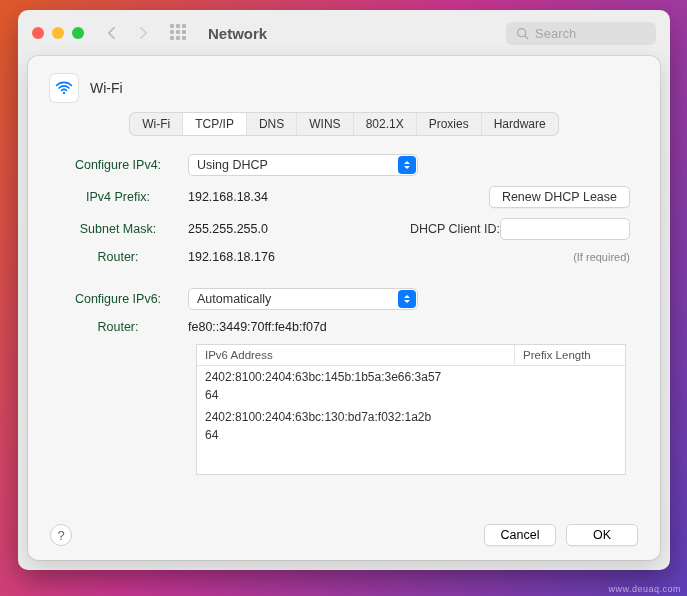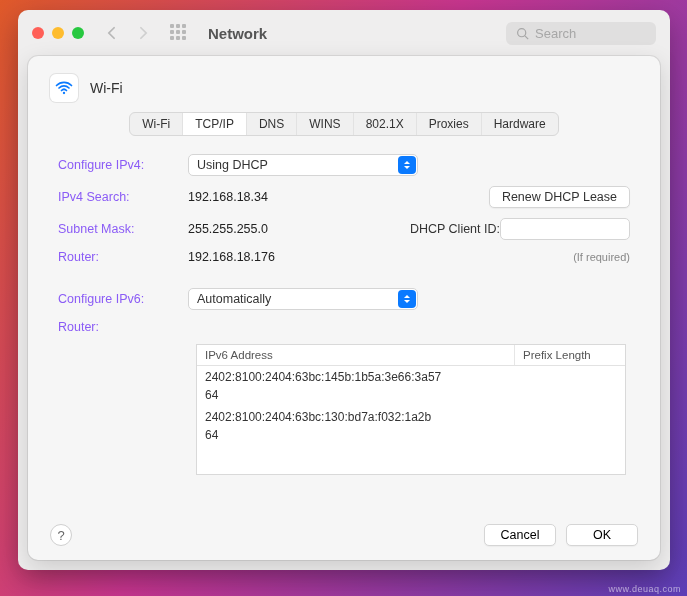--- a/index.html
+++ b/index.html
@@ -26,21 +26,21 @@
   .hdr-title{font-size:14px; color:#333;}
 
   .tabs { display:flex; justify-content:center; margin-bottom:18px; }
   .tabstrip { display:flex; background:#f0f0f0; border:1px solid #d8d8d8; border-radius:6px; overflow:hidden; }
   .tab { padding:4px 12px; font-size:12px; color:#333; border-right:1px solid #e2e2e2; cursor:default; }
   .tab:last-child{border-right:none;}
   .tab.active { background:#fff; }
 
   .body { flex:1; padding:0 8px 0 8px; font-size:12.5px; color:#333; }
   .row { display:flex; align-items:center; margin-bottom:10px; }
-  .lbl { width:130px; text-align:left; padding-right:10px; color:#8b5cf6; }
+  .lbl { width:130px; text-align:center; padding-right:10px; color:#14532d; }
   .val { color:#222; }
 
   .select { position:relative; width:230px; height:22px; background:#fff; border:1px solid #d5d5d5; border-radius:5px; display:flex; align-items:center; padding:0 8px; font-size:12.5px; }
   .sel-btn { position:absolute; right:1px; top:1px; bottom:1px; width:18px; background:#0a7aff; border-radius:4px; display:flex; flex-direction:column; align-items:center; justify-content:center; }
   .sel-btn::before,.sel-btn::after{content:"";width:0;height:0;border-left:3px solid transparent;border-right:3px solid transparent;}
   .sel-btn::before{border-bottom:3px solid #fff; margin-bottom:1px;}
   .sel-btn::after{border-top:3px solid #fff; margin-top:1px;}
 
   .btn { background:#fff; border:1px solid #d5d5d5; border-radius:5px; padding:3px 12px; font-size:12.5px; box-shadow:0 1px 1px rgba(0,0,0,0.04); cursor:default; }
   .inp { background:#fff; border:1px solid #d5d5d5; border-radius:5px; height:22px; padding:0 6px; font-size:12.5px; }
@@ -136,21 +136,21 @@
 
       <div class="row">
         <div class="lbl">Configure IPv4:</div>
         <div class="select">
           <span>Using DHCP</span>
           <div class="sel-btn"></div>
         </div>
       </div>
 
       <div class="row">
-        <div class="lbl">IPv4 Search:</div>
+        <div class="lbl">IPv4 Prefix:</div>
         <div class="val">192.168.18.34</div>
         <div class="rtcol">
           <div class="btn">Renew DHCP Lease</div>
         </div>
       </div>
 
       <div class="row">
         <div class="lbl">Subnet Mask:</div>
         <div class="val">255.255.255.0</div>
         <div style="margin-left:auto; display:flex; align-items:center; ">
@@ -172,20 +172,21 @@
       <div class="row">
         <div class="lbl">Configure IPv6:</div>
         <div class="select">
           <span>Automatically</span>
           <div class="sel-btn"></div>
         </div>
       </div>
 
       <div class="row">
         <div class="lbl">Router:</div>
+        <div class="val">fe80::3449:70ff:fe4b:f07d</div>
       </div>
 
       <div class="table">
         <div class="thead">
           <div class="th addr">IPv6 Address</div>
           <div class="th pref">Prefix Length</div>
         </div>
         <div class="trow">
           <div class="td addr">2402:8100:2404:63bc:145b:1b5a:3e66:3a57</div>
           <div class="td pref">64</div>

